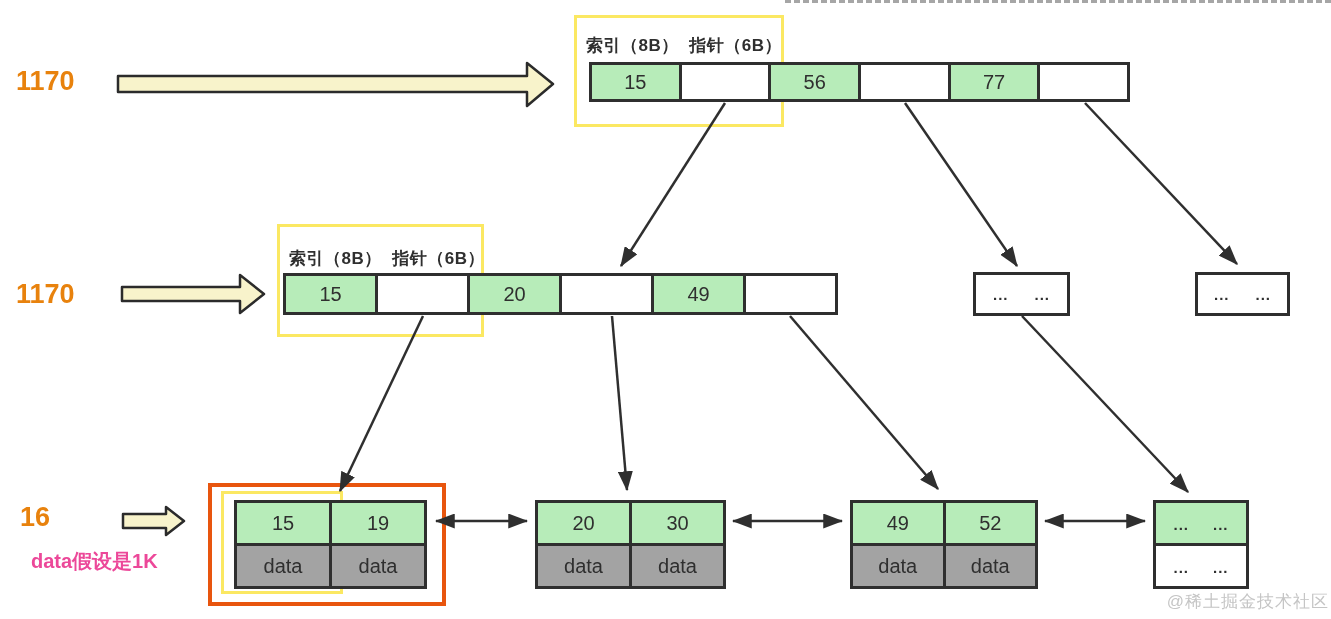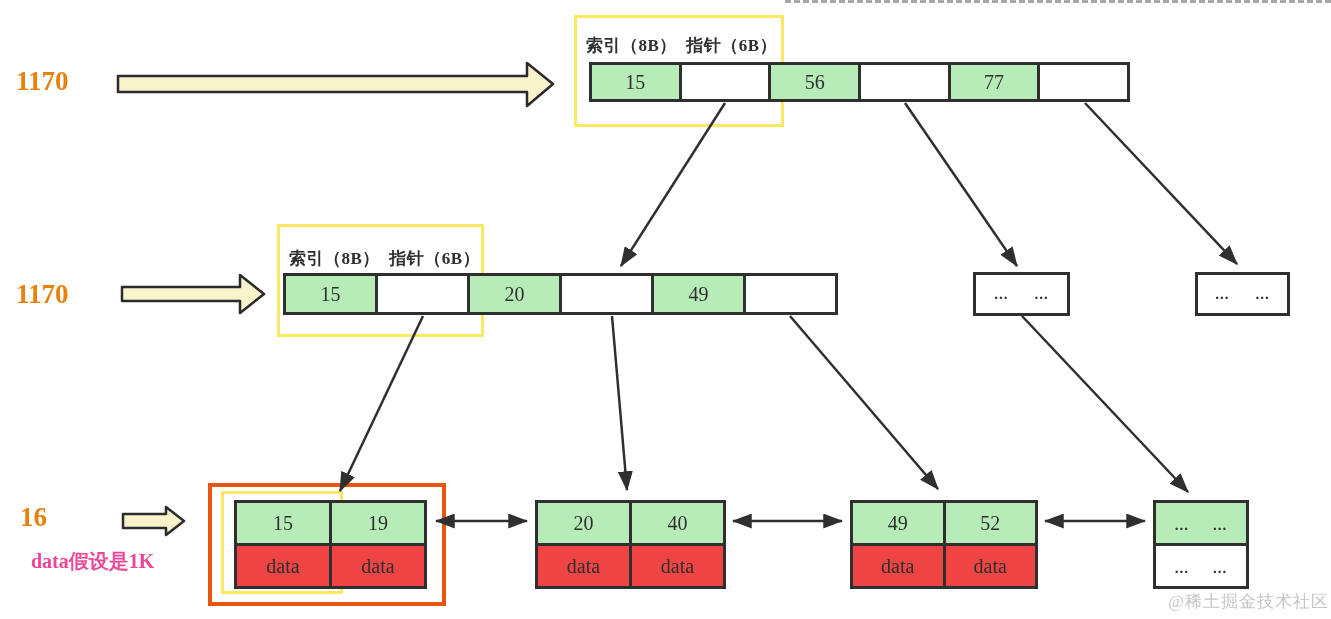--- a/index.html
+++ b/index.html
@@ -4,21 +4,21 @@
 <style>
   html,body{margin:0;padding:0;background:#ffffff;}
   #canvas{
     position:relative;
     width:1331px;height:619px;
     background:#ffffff;
     overflow:hidden;
     font-family:"Liberation Sans","DejaVu Sans",sans-serif;
     color:#2f2f2f;
   }
-  .abs{position:absolute;font-family:Liberation Serif, serif;}
+  .abs{position:absolute;}
   
   .dashed-top{
     left:785px;top:0;width:546px;height:0;
     border-top:3px dashed #a6a6a6;
   }
   
   .hl-yellow{
     border:3px solid #fbe862;
     background:transparent;
   }
@@ -57,21 +57,21 @@
     background:#ffffff;
   }
   table.leaf td{
     border:3px solid #2f2f2f;
     height:40px;padding:0;
     text-align:center;vertical-align:middle;
     font-size:20px;color:#2f2f2f;
     overflow:hidden;
   }
   td.key{background:#b7ecb9;}
-  td.data{background:#ef4444;}
+  td.data{background:#a3a3a3;}
   td.plain{background:#ffffff;}
   td .dots + .dots{margin-left:24px;}
   
   .orange-label{
     font-size:27px;font-weight:bold;color:#e8820d;line-height:1;
   }
   .note-label{
     font-size:20px;font-weight:bold;color:#ec4899;line-height:1;
   }
   .watermark{
@@ -137,21 +137,21 @@
       <td class="data">data</td>
       <td class="data">data</td>
     </tr>
   </tbody>
     </table>
 
   <table class="abs leaf z1" style="left:535px;top:500px;width:191px;">
     <tbody>
         <tr>
       <td class="key">20</td>
-      <td class="key">40</td>
+      <td class="key">30</td>
     </tr>
     <tr>
       <td class="data">data</td>
       <td class="data">data</td>
     </tr>
   </tbody>
     </table>
 
   <table class="abs leaf z1" style="left:850px;top:500px;width:188px;">
     <tbody>

